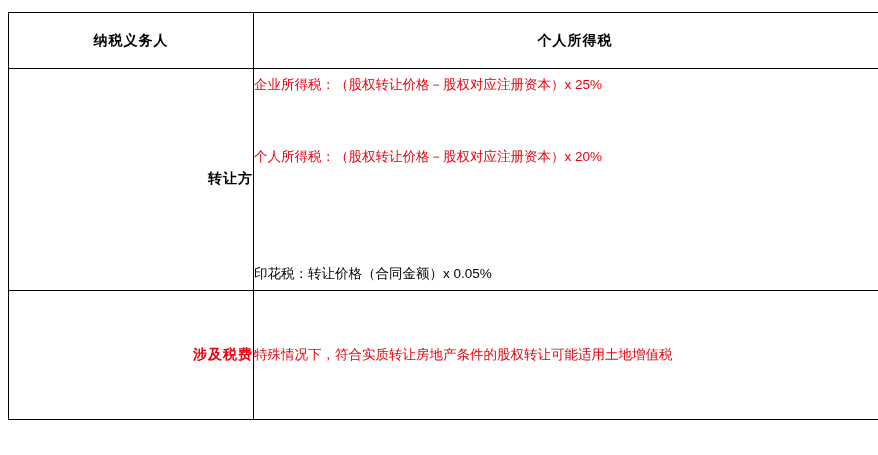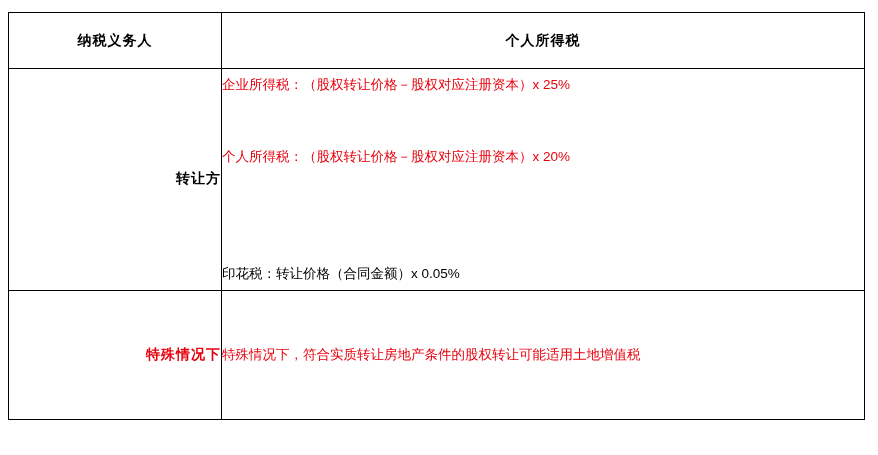--- a/index.html
+++ b/index.html
@@ -27,21 +27,21 @@
     width: 856px;
     border-collapse: collapse;
     table-layout: fixed;
   }
   table.tax-table td {
     border: 1px solid #000000;
     vertical-align: middle;
     padding: 0;
   }
   .col-party {
-    width: 213px;
+    width: 245px;
   }
   .col-tax {
     width: 643px;
   }
   .head-cell {
     height: 55px;
     text-align: center;
     font-weight: bold;
     font-size: 14px;
     letter-spacing: 1px;
@@ -118,21 +118,21 @@
           <div class="lines">
             <p class="line red">企业所得税：（股权转让价格－股权对应注册资本）x  25%</p>
             <p class="line red">个人所得税：（股权转让价格－股权对应注册资本）x  20%</p>
             <p class="line black">印花税：转让价格（合同金额）x 0.05%</p>
           </div>
         </td>
       </tr>
 
 
       <tr class="row-lvat">
-        <td class="party-cell lvat-label">特殊情况下</td>
+        <td class="party-cell lvat-label">涉及税费</td>
         <td class="detail-cell">
           <div class="lines">
             <p class="line lvat-text">特殊情况下，符合实质转让房地产条件的股权转让可能适用土地增值税</p>
           </div>
         </td>
       </tr>
     </tbody>
   </table>
 </div>
 

